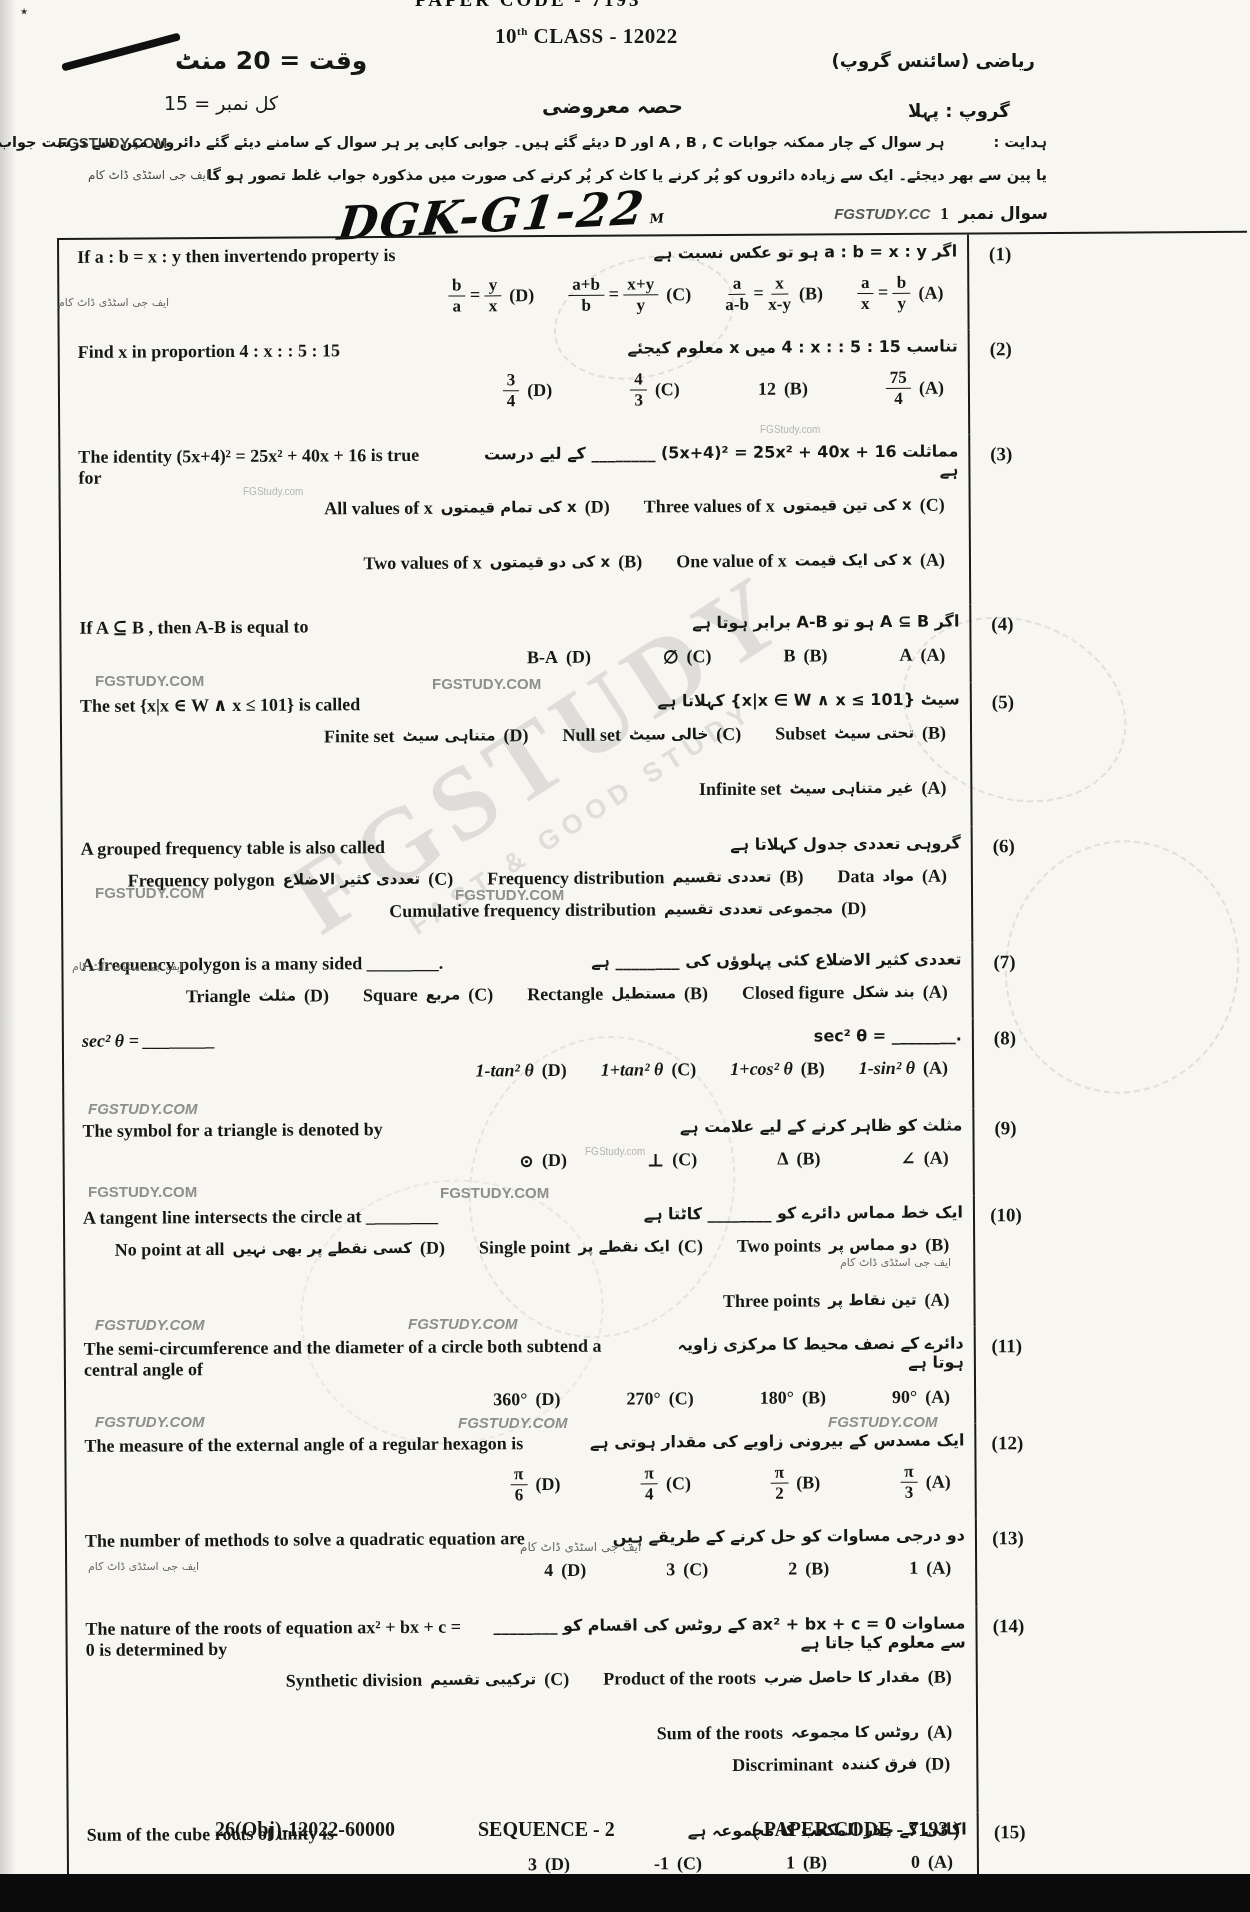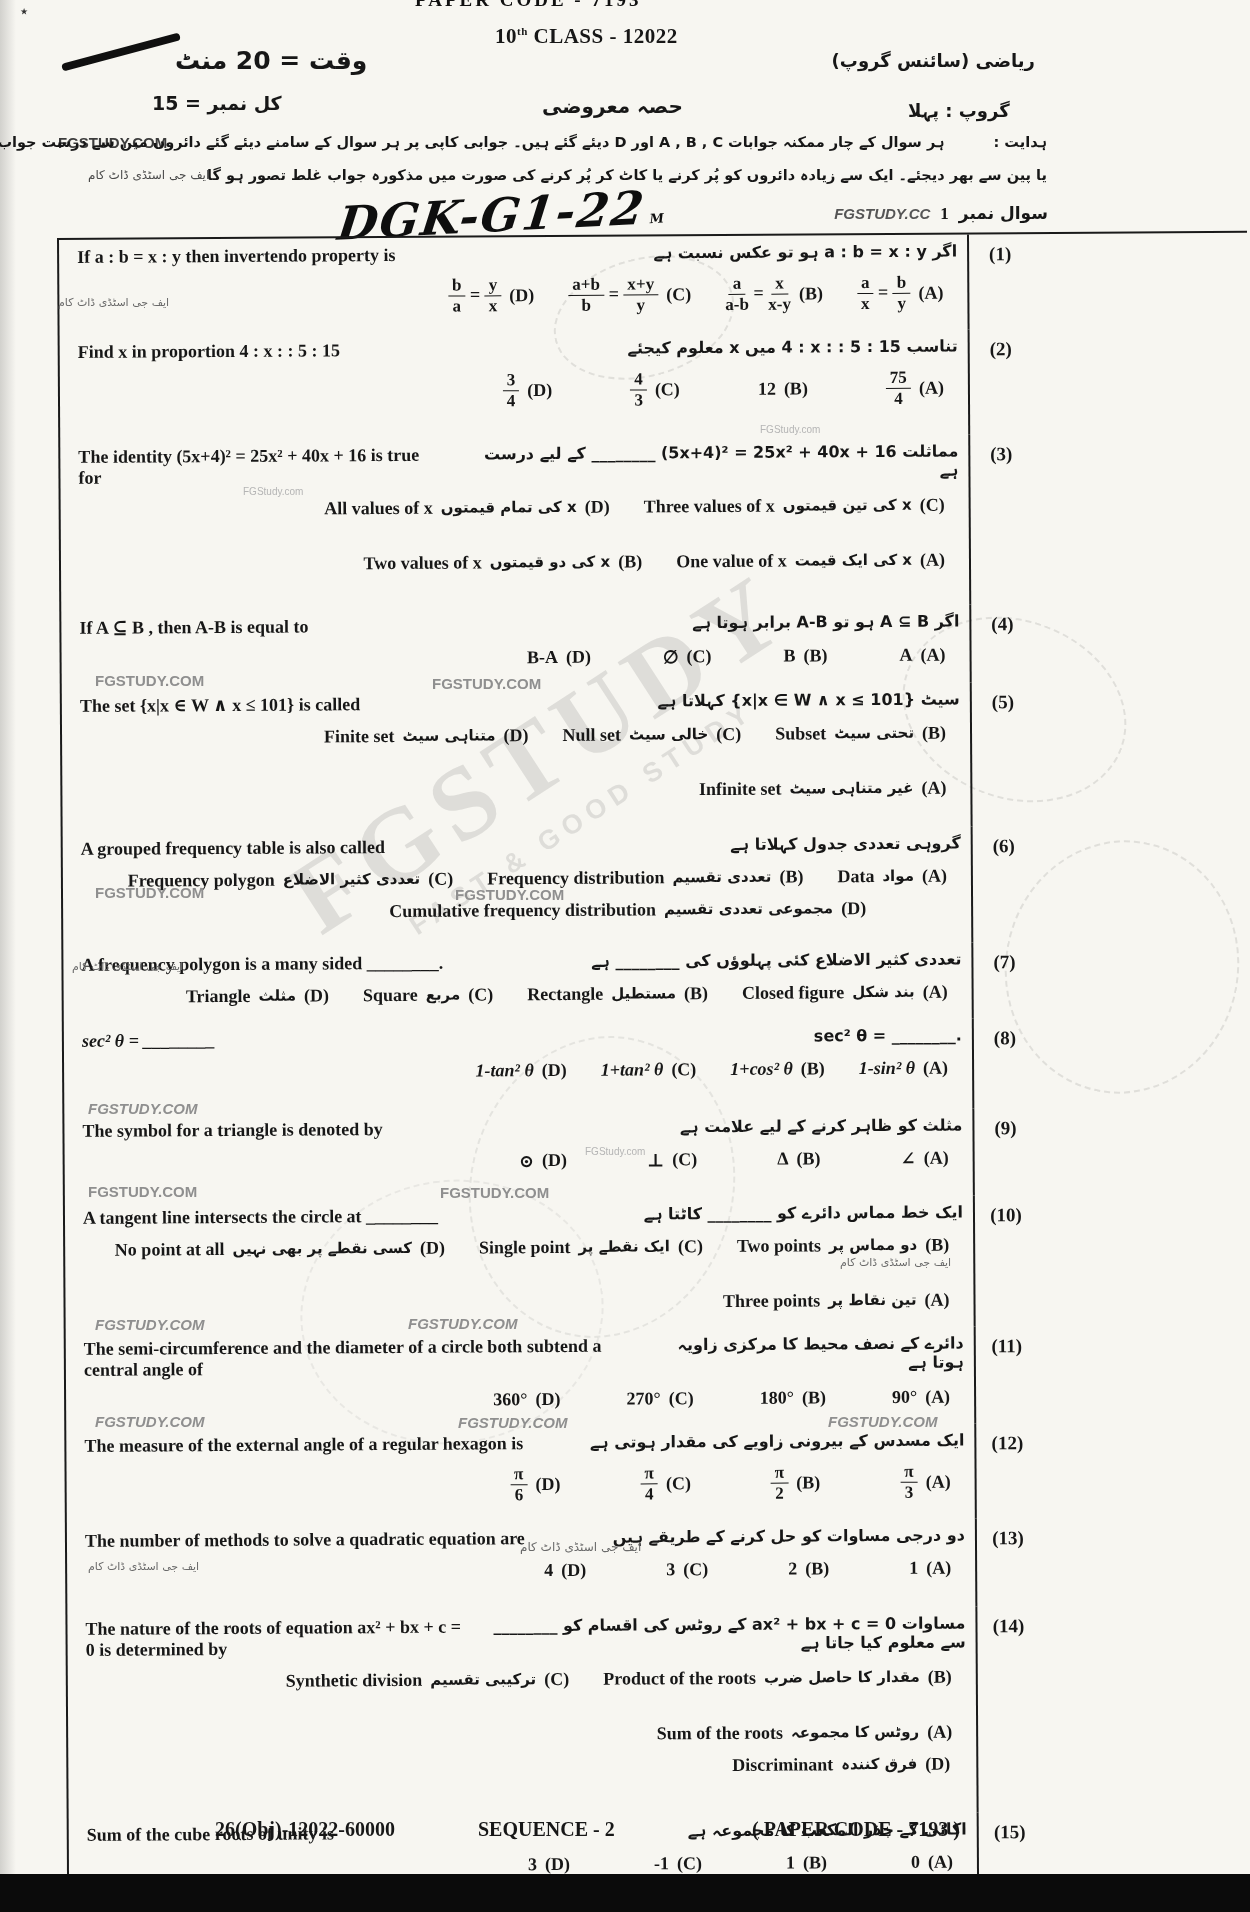--- a/index.html
+++ b/index.html
@@ -14,21 +14,21 @@
   .bottom-bar{left:0;top:1874px;width:100%;height:38px;background:#0b0b0b;}
   .pen-slash{left:60px;top:48px;width:122px;height:8px;background:#101010;border-radius:4px;transform:rotate(-15deg);}
   .corner-star{left:20px;top:2px;font-size:15px;color:#333;}
 
   
   .top-partial{left:415px;top:-11px;font-size:19px;font-weight:bold;letter-spacing:3px;color:#111;}
   .class-title{left:495px;top:24px;font-size:21px;font-weight:bold;letter-spacing:.5px;}
   .class-title .sup{vertical-align:super;font-size:11px;}
   .subject{left:845px;top:50px;width:190px;text-align:left;font-size:18px;font-weight:bold;}
   .time{left:175px;top:46px;font-size:25px;font-weight:bold;}
-  .marks{left:152px;top:92px;font-size:19px;font-weight:bold;}
+  .marks{left:164px;top:92px;font-size:19px;font-weight:normal;}
   .section{left:542px;top:94px;font-size:20px;font-weight:bold;}
   .group{left:908px;top:100px;font-size:18px;font-weight:bold;}
   .fg-head{left:58px;top:134px;font-size:15px;font-weight:bold;color:#3c3c3c;font-family:"Liberation Sans","DejaVu Sans",sans-serif;}
   .fg-head-ur{left:88px;top:168px;font-size:12px;color:#4a4a4a;}
   .instructions{left:150px;top:126px;width:897px;text-align:right;font-size:14.5px;font-weight:bold;line-height:2.3;}
   .instructions .line{white-space:nowrap;overflow:visible;}
   .instr-label{font-weight:bold;margin-left:44px;}
   .handwritten{left:338px;top:188px;font-size:46px;font-weight:bold;font-style:italic;
                font-family:"DejaVu Serif","Liberation Serif",serif;letter-spacing:2px;
                transform:rotate(-3deg) skewX(-10deg);color:#0e0e0e;}

